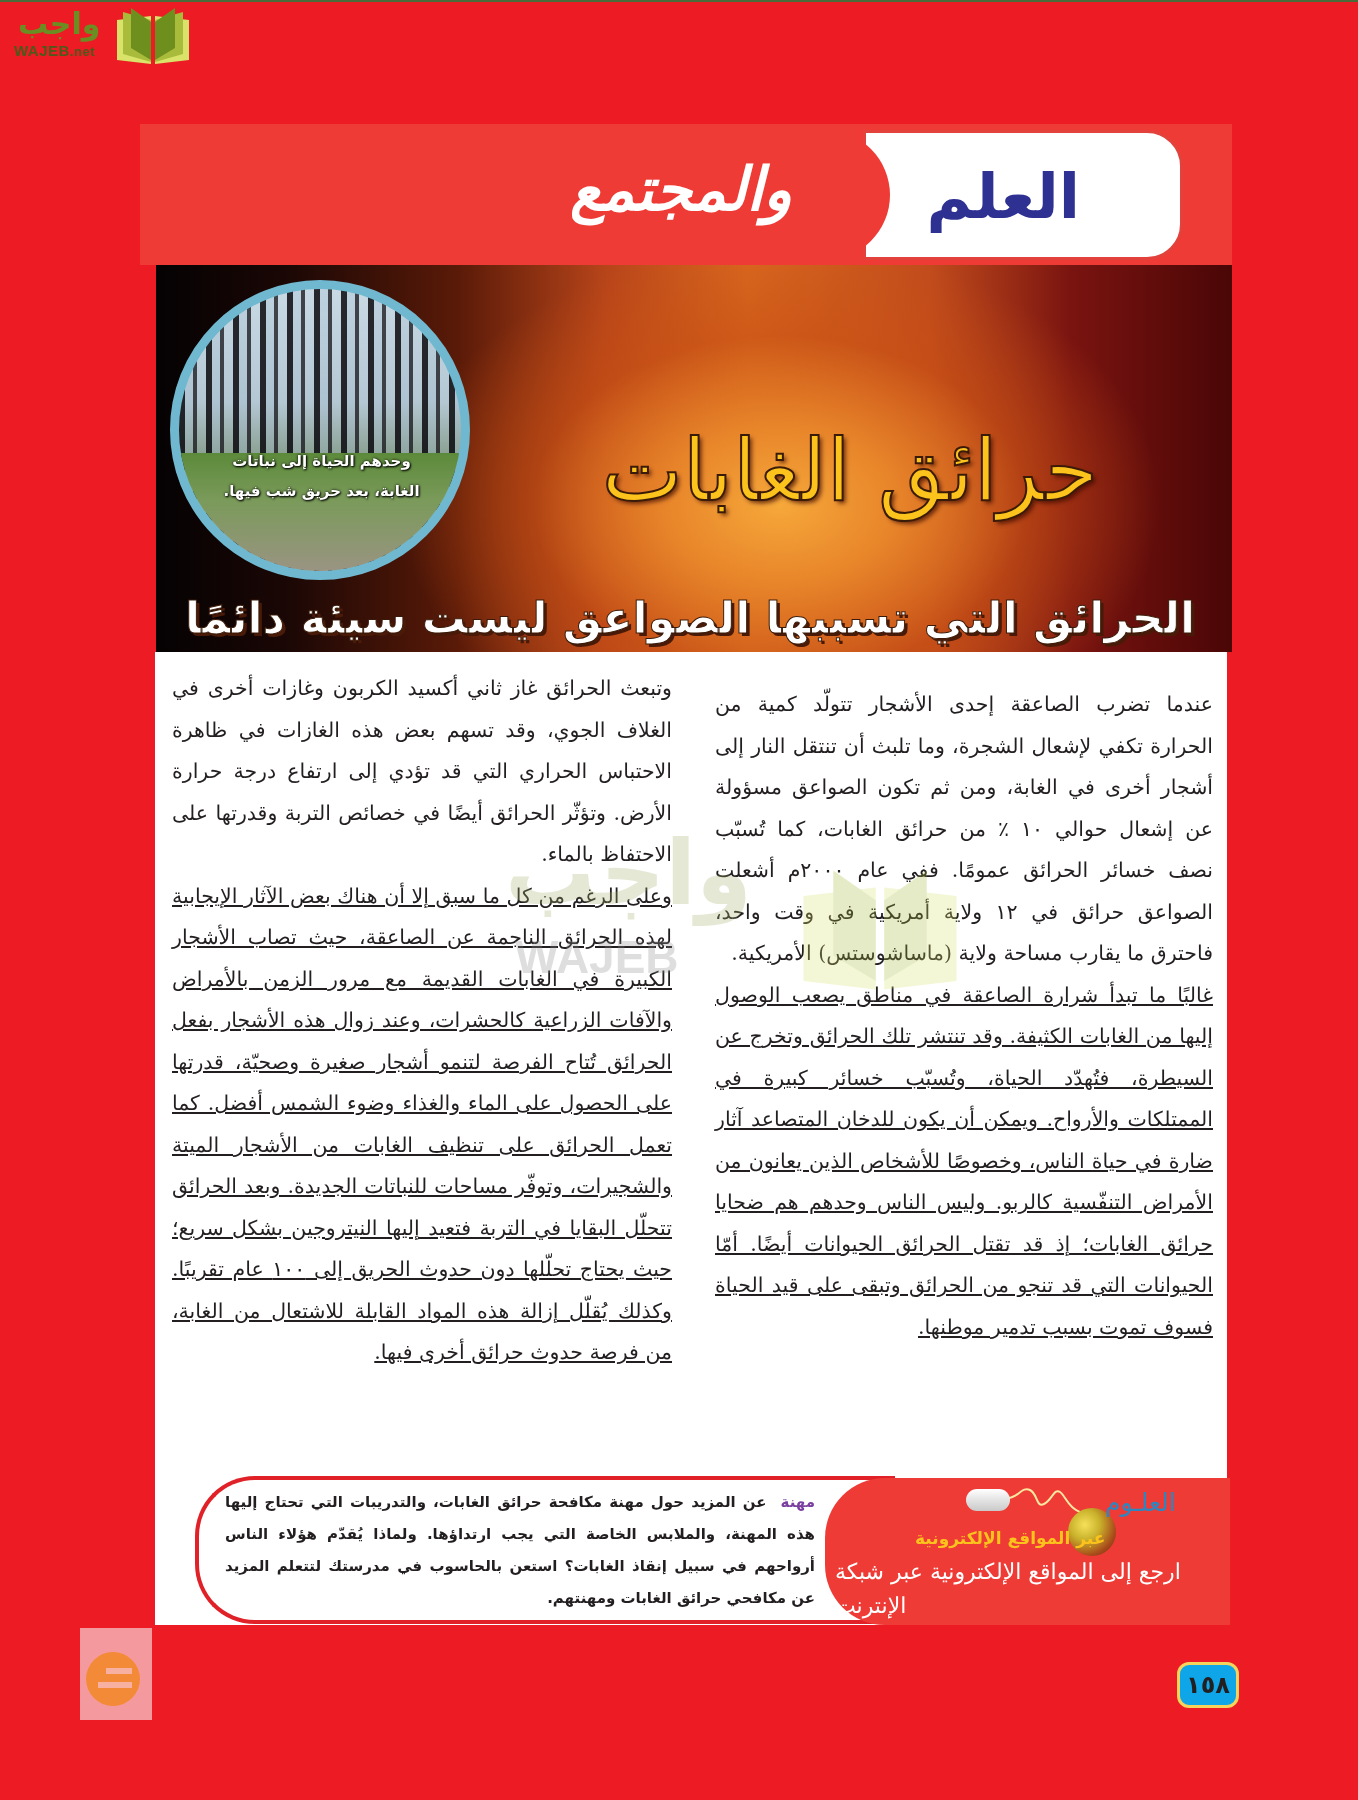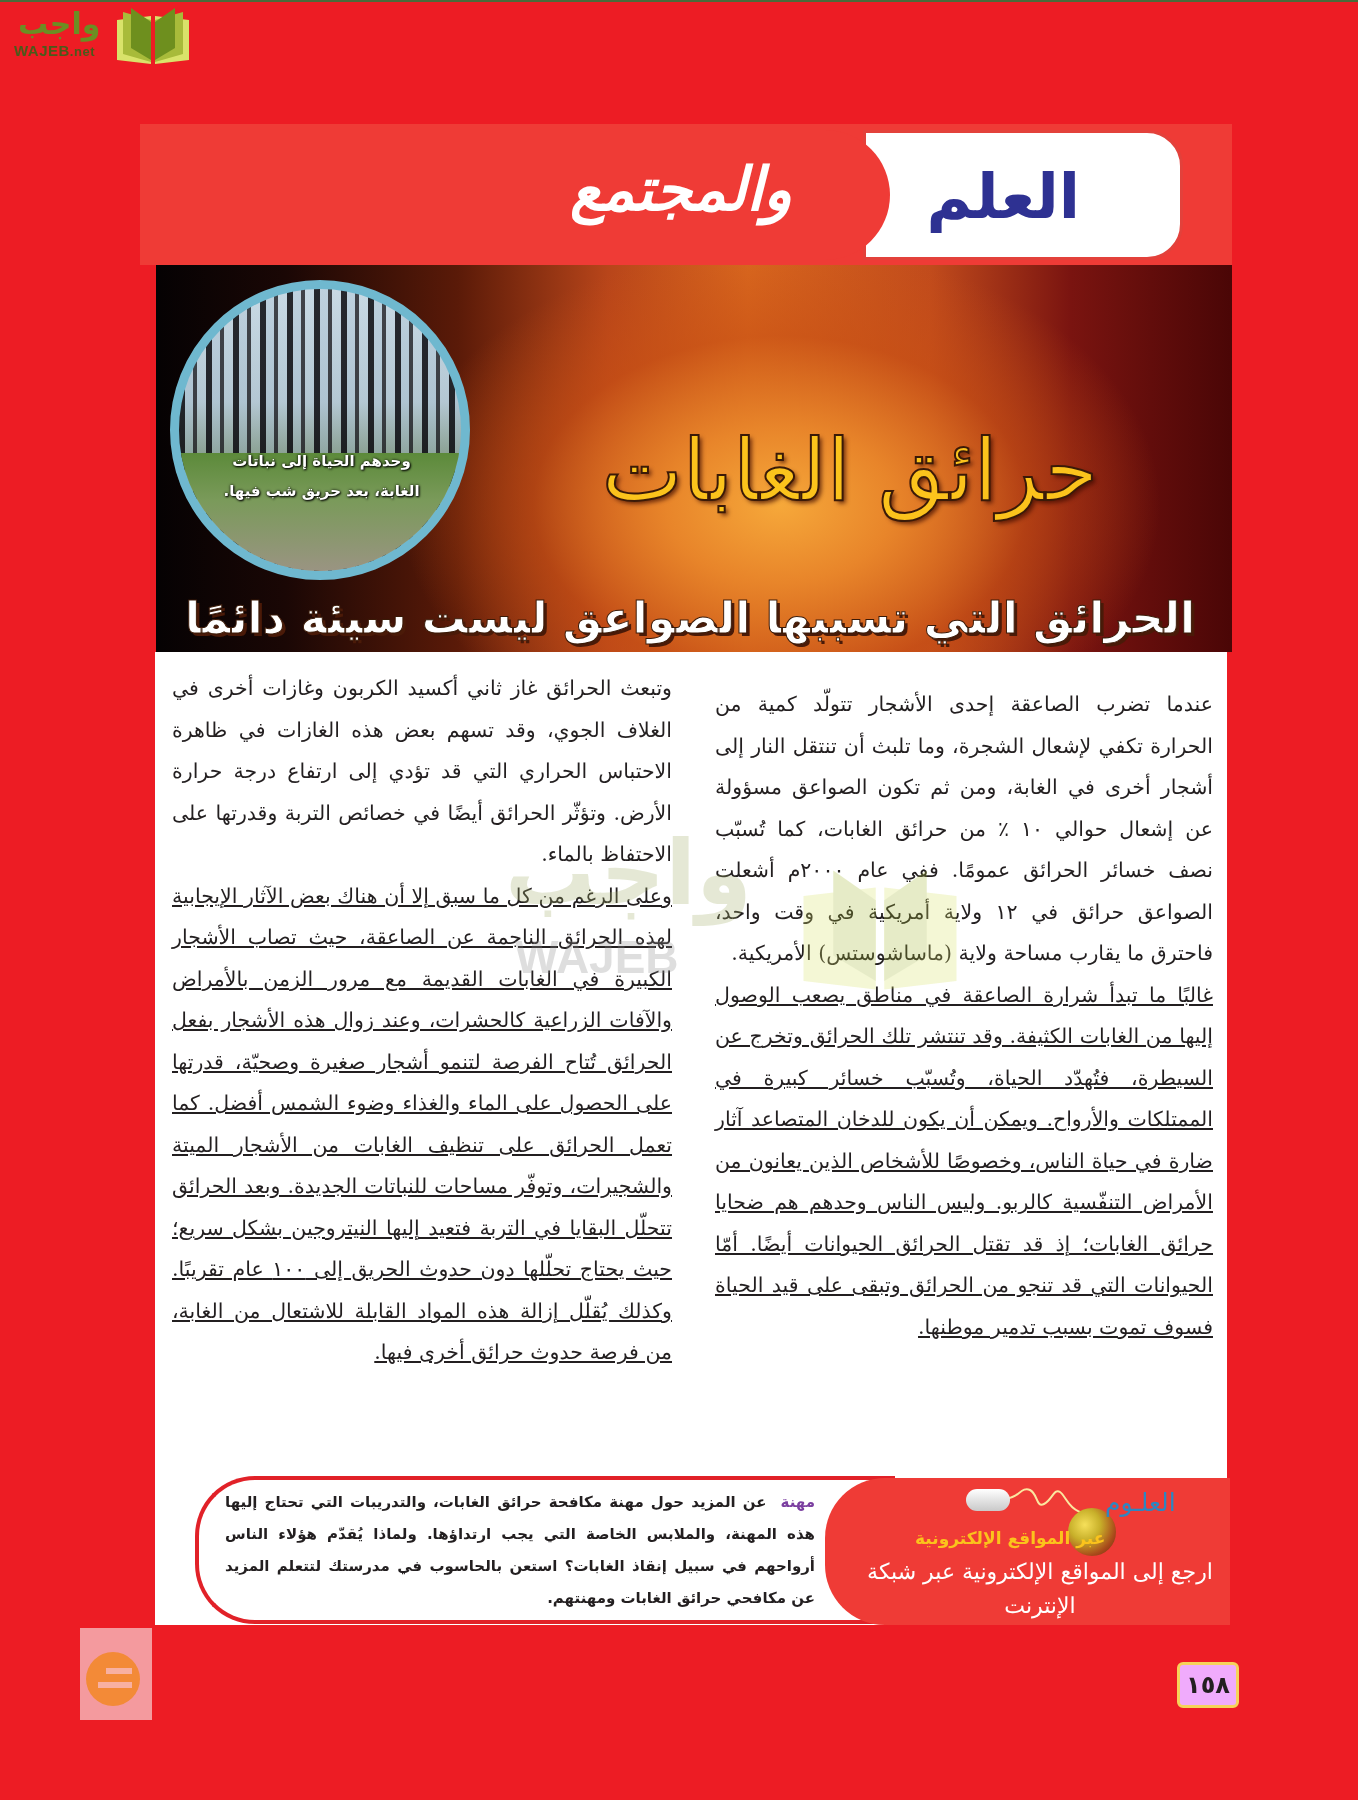--- a/index.html
+++ b/index.html
@@ -119,21 +119,21 @@
   .web-title {
     position: absolute; left: 1105px; top: 1488px; font-size: 25px; font-weight: normal; color: #2e86c1;
     direction: rtl; font-family: "DejaVu Sans", sans-serif;
   }
   .web-sub {
     position: absolute; left: 915px; top: 1528px; font-size: 17px; font-weight: bold; color: #fbc31c;
     direction: rtl; font-family: "DejaVu Sans", sans-serif;
   }
   .web-line {
     position: absolute; left: 835px; top: 1555px; width: 410px; font-size: 22px; color: #ffffff;
-    direction: rtl; text-align: center; font-family: "DejaVu Serif", serif; line-height: 34px;
+    direction: rtl; text-align: left; font-family: "DejaVu Serif", serif; line-height: 34px;
   }
   .globe {
     position: absolute; left: 1068px; top: 1508px; width: 48px; height: 48px; border-radius: 50%;
     background: radial-gradient(circle at 35% 35%, #f6e05a 0%, #c8b02a 35%, #a84a1a 70%, #5a2a0a 100%);
   }
   .mouse {
     position: absolute; left: 966px; top: 1489px; width: 44px; height: 22px; border-radius: 12px;
     background: linear-gradient(180deg, #ffffff, #c9c9c9);
   }
   .mouse-cable { position: absolute; left: 1008px; top: 1484px; width: 80px; height: 34px; }
@@ -143,21 +143,21 @@
     position: absolute; left: 80px; top: 1628px; width: 72px; height: 92px; background: #f49a9e;
   }
   .publisher-mark {
     position: absolute; left: 86px; top: 1652px; width: 54px; height: 54px; border-radius: 50%;
     background: #f3892c; opacity: 0.9;
   }
   .publisher-mark::before { content: ""; position: absolute; left: 20px; top: 16px; width: 26px; height: 6px; background: #f9b3a2; }
   .publisher-mark::after { content: ""; position: absolute; left: 12px; top: 30px; width: 34px; height: 6px; background: #f9b3a2; }
   .page-num {
     position: absolute; left: 1177px; top: 1662px; width: 62px; height: 46px;
-    background: #f0abfc; border: 3px solid #f6d35a; border-radius: 6px;
+    background: #0ea5e9; border: 3px solid #f6d35a; border-radius: 12px;
     font-size: 24px; font-weight: bold; color: #231f20; text-align: center; line-height: 40px;
     font-family: "DejaVu Sans", sans-serif;
   }
 </style>
 </head>
 <body>
 
 <div class="top-line"></div>
 
 <div class="logo">

